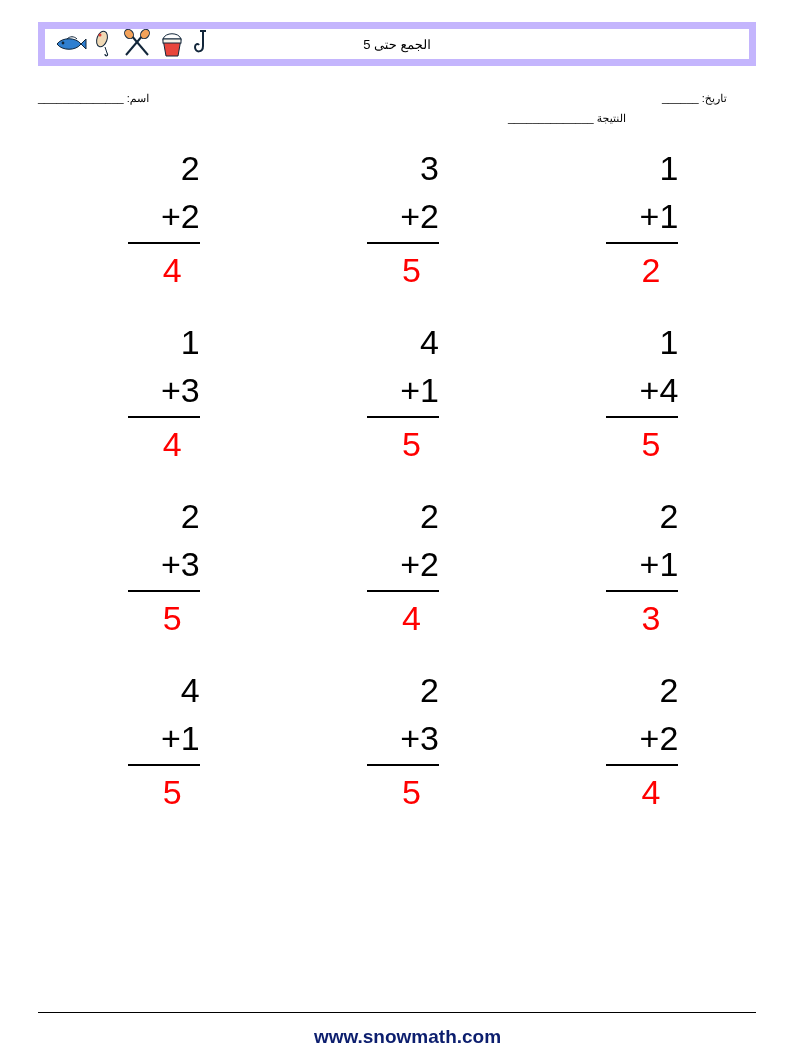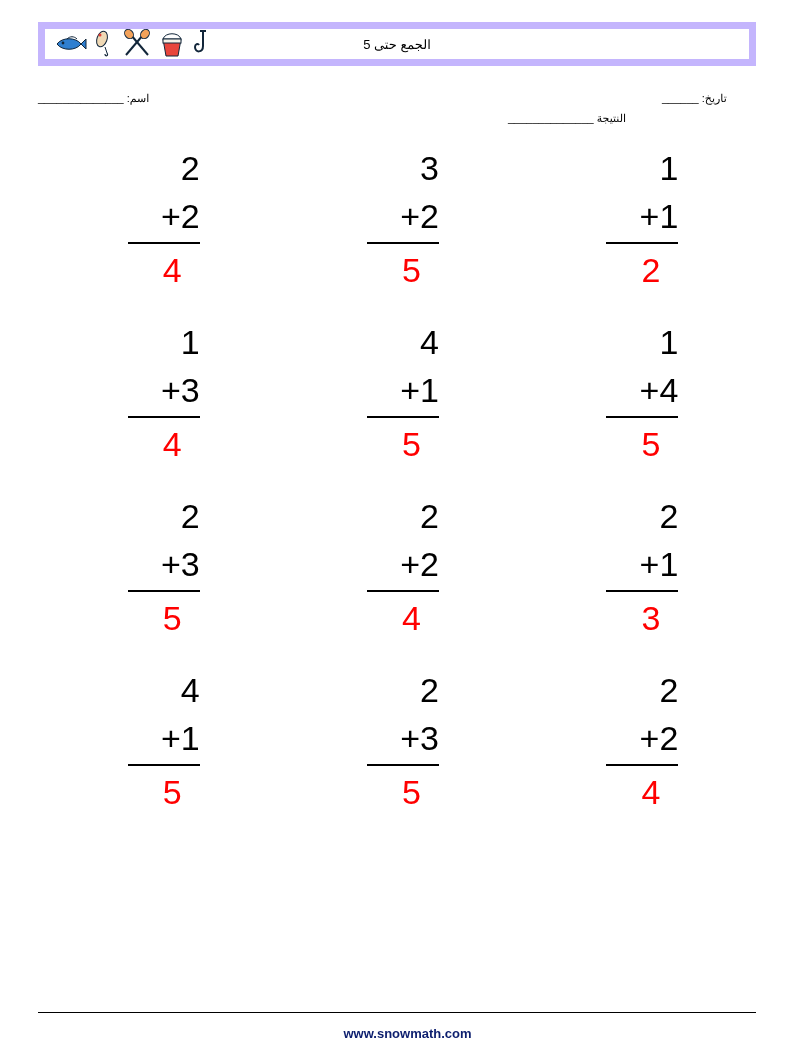--- a/index.html
+++ b/index.html
@@ -134,21 +134,21 @@
     width: 718px;
     height: 1px;
     background: #000000;
   }
   .footer-text {
     position: absolute;
     left: 0;
     right: 0;
     top: 1026px;
     text-align: center;
-    font-size: 13px;
+    font-size: 19px;
     font-weight: bold;
     color: #0c1e6e;
     padding-left: 21px;
   }
 </style>
 </head>
 <body>
 
 <div class="header">
   <div class="header-icons">

